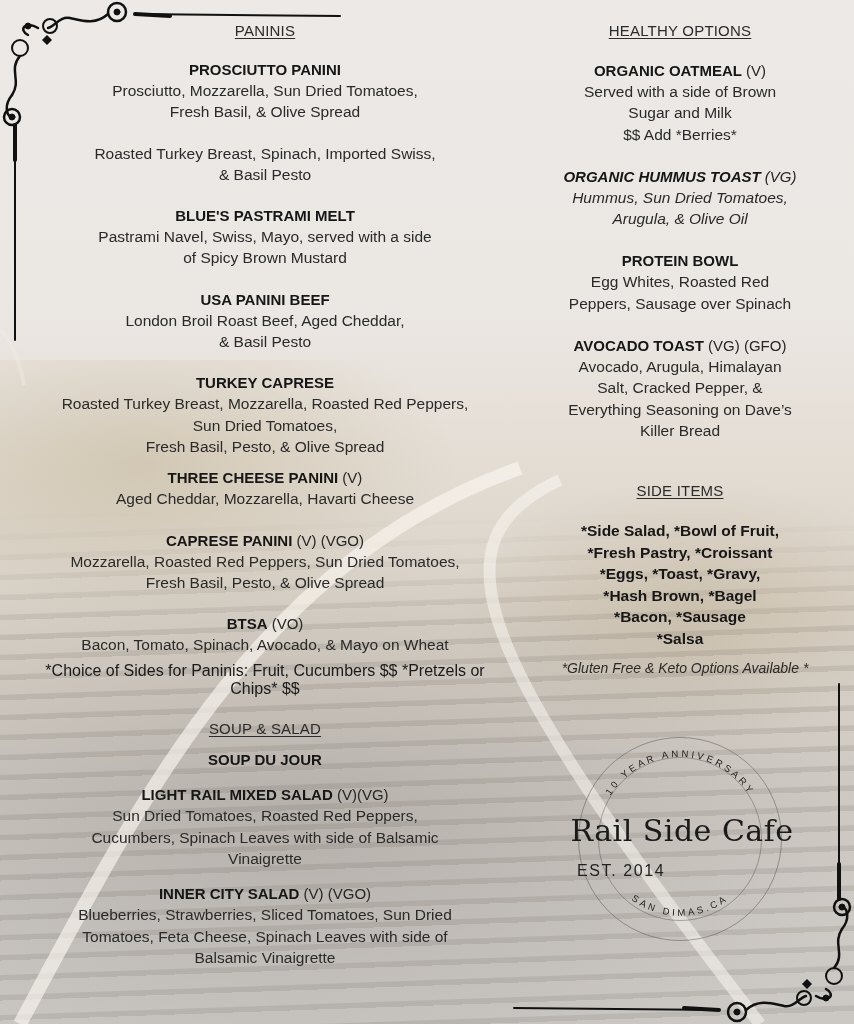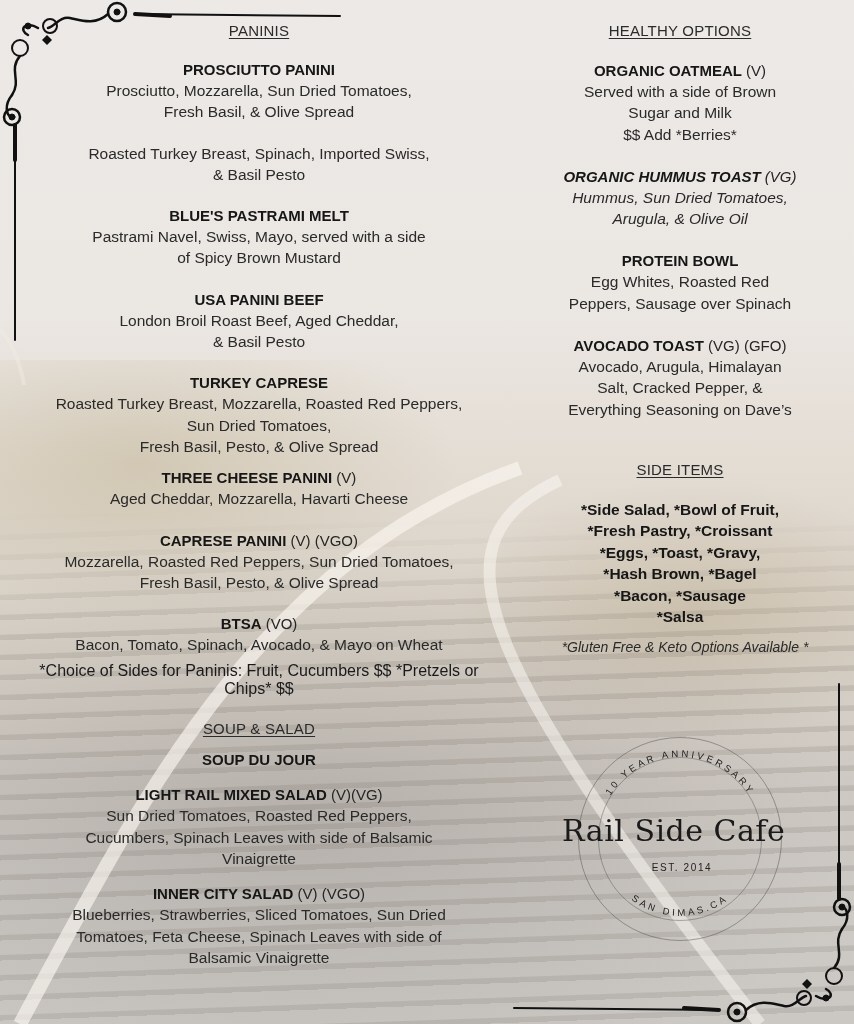--- a/index.html
+++ b/index.html
@@ -18,37 +18,37 @@
   }
   .grass { position:absolute; left:0; top:360px; width:460px; height:260px;
     background: radial-gradient(ellipse at 30% 40%, rgba(175,160,120,0.35), rgba(175,160,120,0) 70%); }
   .grass-right { position:absolute; right:0; top:480px; width:400px; height:260px;
     background: radial-gradient(ellipse at 60% 50%, rgba(170,150,110,0.30), rgba(170,150,110,0) 70%); }
   .dark-ground { position:absolute; left:0; top:560px; width:854px; height:464px;
     background: radial-gradient(ellipse at 35% 55%, rgba(90,85,80,0.22), rgba(90,85,80,0) 75%); }
   svg.rails { position:absolute; inset:0; }
 
   .col { position:absolute; text-align:center; }
-  .left-col { left:24px; width:470px; top:22px; }
+  .left-col { left:30px; width:470px; top:22px; }
   .right-col { left:540px; width:280px; top:22px; }
 
   .section-title { font-size:15px; text-decoration:underline; text-underline-offset:2px; color:#2b2b2b; letter-spacing:0.2px; }
   .item { margin-top:0; }
   .item-name { font-weight:bold; font-size:15px; color:#161616; line-height:21px; }
   .item-tag { font-weight:normal; color:#262626; }
   .item-desc { font-size:15.5px; line-height:21.3px; color:#2a2a2a; }
   .note { font-weight:normal; font-size:16px; color:#1a1a1a; }
   .sides { font-weight:bold; font-size:15.5px; line-height:21.5px; color:#161616; white-space:pre-line; }
   .gf-note { font-size:14px; color:#2a2a2a;font-style:italic; }
 
   .logo { position:absolute; left:562px; top:745px; width:240px; height:200px; }
   .logo-ring { position:absolute; left:16px; top:0; width:208px; height:208px; border:1px solid rgba(70,70,70,0.45); border-radius:50%; }
   .logo-ring-inner { position:absolute; left:36px; top:20px; width:168px; height:168px; border:1px solid rgba(70,70,70,0.4); border-radius:50%; }
-  .logo-name { position:absolute; left:0; top:68px; width:240px; font-family:"DejaVu Serif", serif; font-size:30px; color:#1a1a1a; letter-spacing:0.5px; }
-  .logo-est { position:absolute; left:0; top:117px; width:240px; text-align:center; font-size:10px; letter-spacing:1.6px; color:#222; }
+  .logo-name { position:absolute; left:0; top:68px; width:240px; text-align:center; font-family:"DejaVu Serif", serif; font-size:30px; color:#1a1a1a; letter-spacing:0.5px; }
+  .logo-est { position:absolute; left:15px; top:117px; width:240px; text-align:left; font-size:16px; letter-spacing:1.6px; color:#222; }
   svg.logo-arc { position:absolute; left:16px; top:0; }
 
   .ornament { position:absolute; }
 </style>
 </head>
 <body>
 
 <div class="page">
 
   <div class="bg-layer">
@@ -185,20 +185,21 @@
         <div class="item" style="margin-top: 21px;">
           <div class="item-name"><span>PROTEIN BOWL</span></div>
           <div class="item-desc">Egg Whites, Roasted Red</div>
           <div class="item-desc">Peppers, Sausage over Spinach</div>
         </div>
         <div class="item" style="margin-top: 21px;">
           <div class="item-name"><span>AVOCADO TOAST</span><span class="item-tag"> (VG) (GFO)</span></div>
           <div class="item-desc">Avocado, Arugula, Himalayan</div>
           <div class="item-desc">Salt, Cracked Pepper, &amp;</div>
           <div class="item-desc">Everything Seasoning on Dave’s</div>
+          <div class="item-desc">Killer Bread</div>
         </div>
       </div>
     <div class="section-title" style="margin-top:41px">SIDE ITEMS</div>
     <div id="sides-list" class="sides" style="margin-top:21px"><div>*Side Salad,   *Bowl of Fruit,</div><div>*Fresh Pastry,   *Croissant</div><div>*Eggs,   *Toast,   *Gravy,</div><div>*Hash Brown,   *Bagel</div><div>*Bacon,   *Sausage</div><div>*Salsa</div></div>
     <div class="gf-note" style="margin-top:11px;margin-left:-10px;margin-right:-20px">*Gluten Free &amp; Keto Options Available *</div>
   </div>
 
   <div class="logo">
     <div class="logo-ring" style="left:16px;top:-8px;width:202px;height:202px"></div>
     <div class="logo-ring-inner" style="left:36px;top:12px;width:162px;height:162px"></div>

